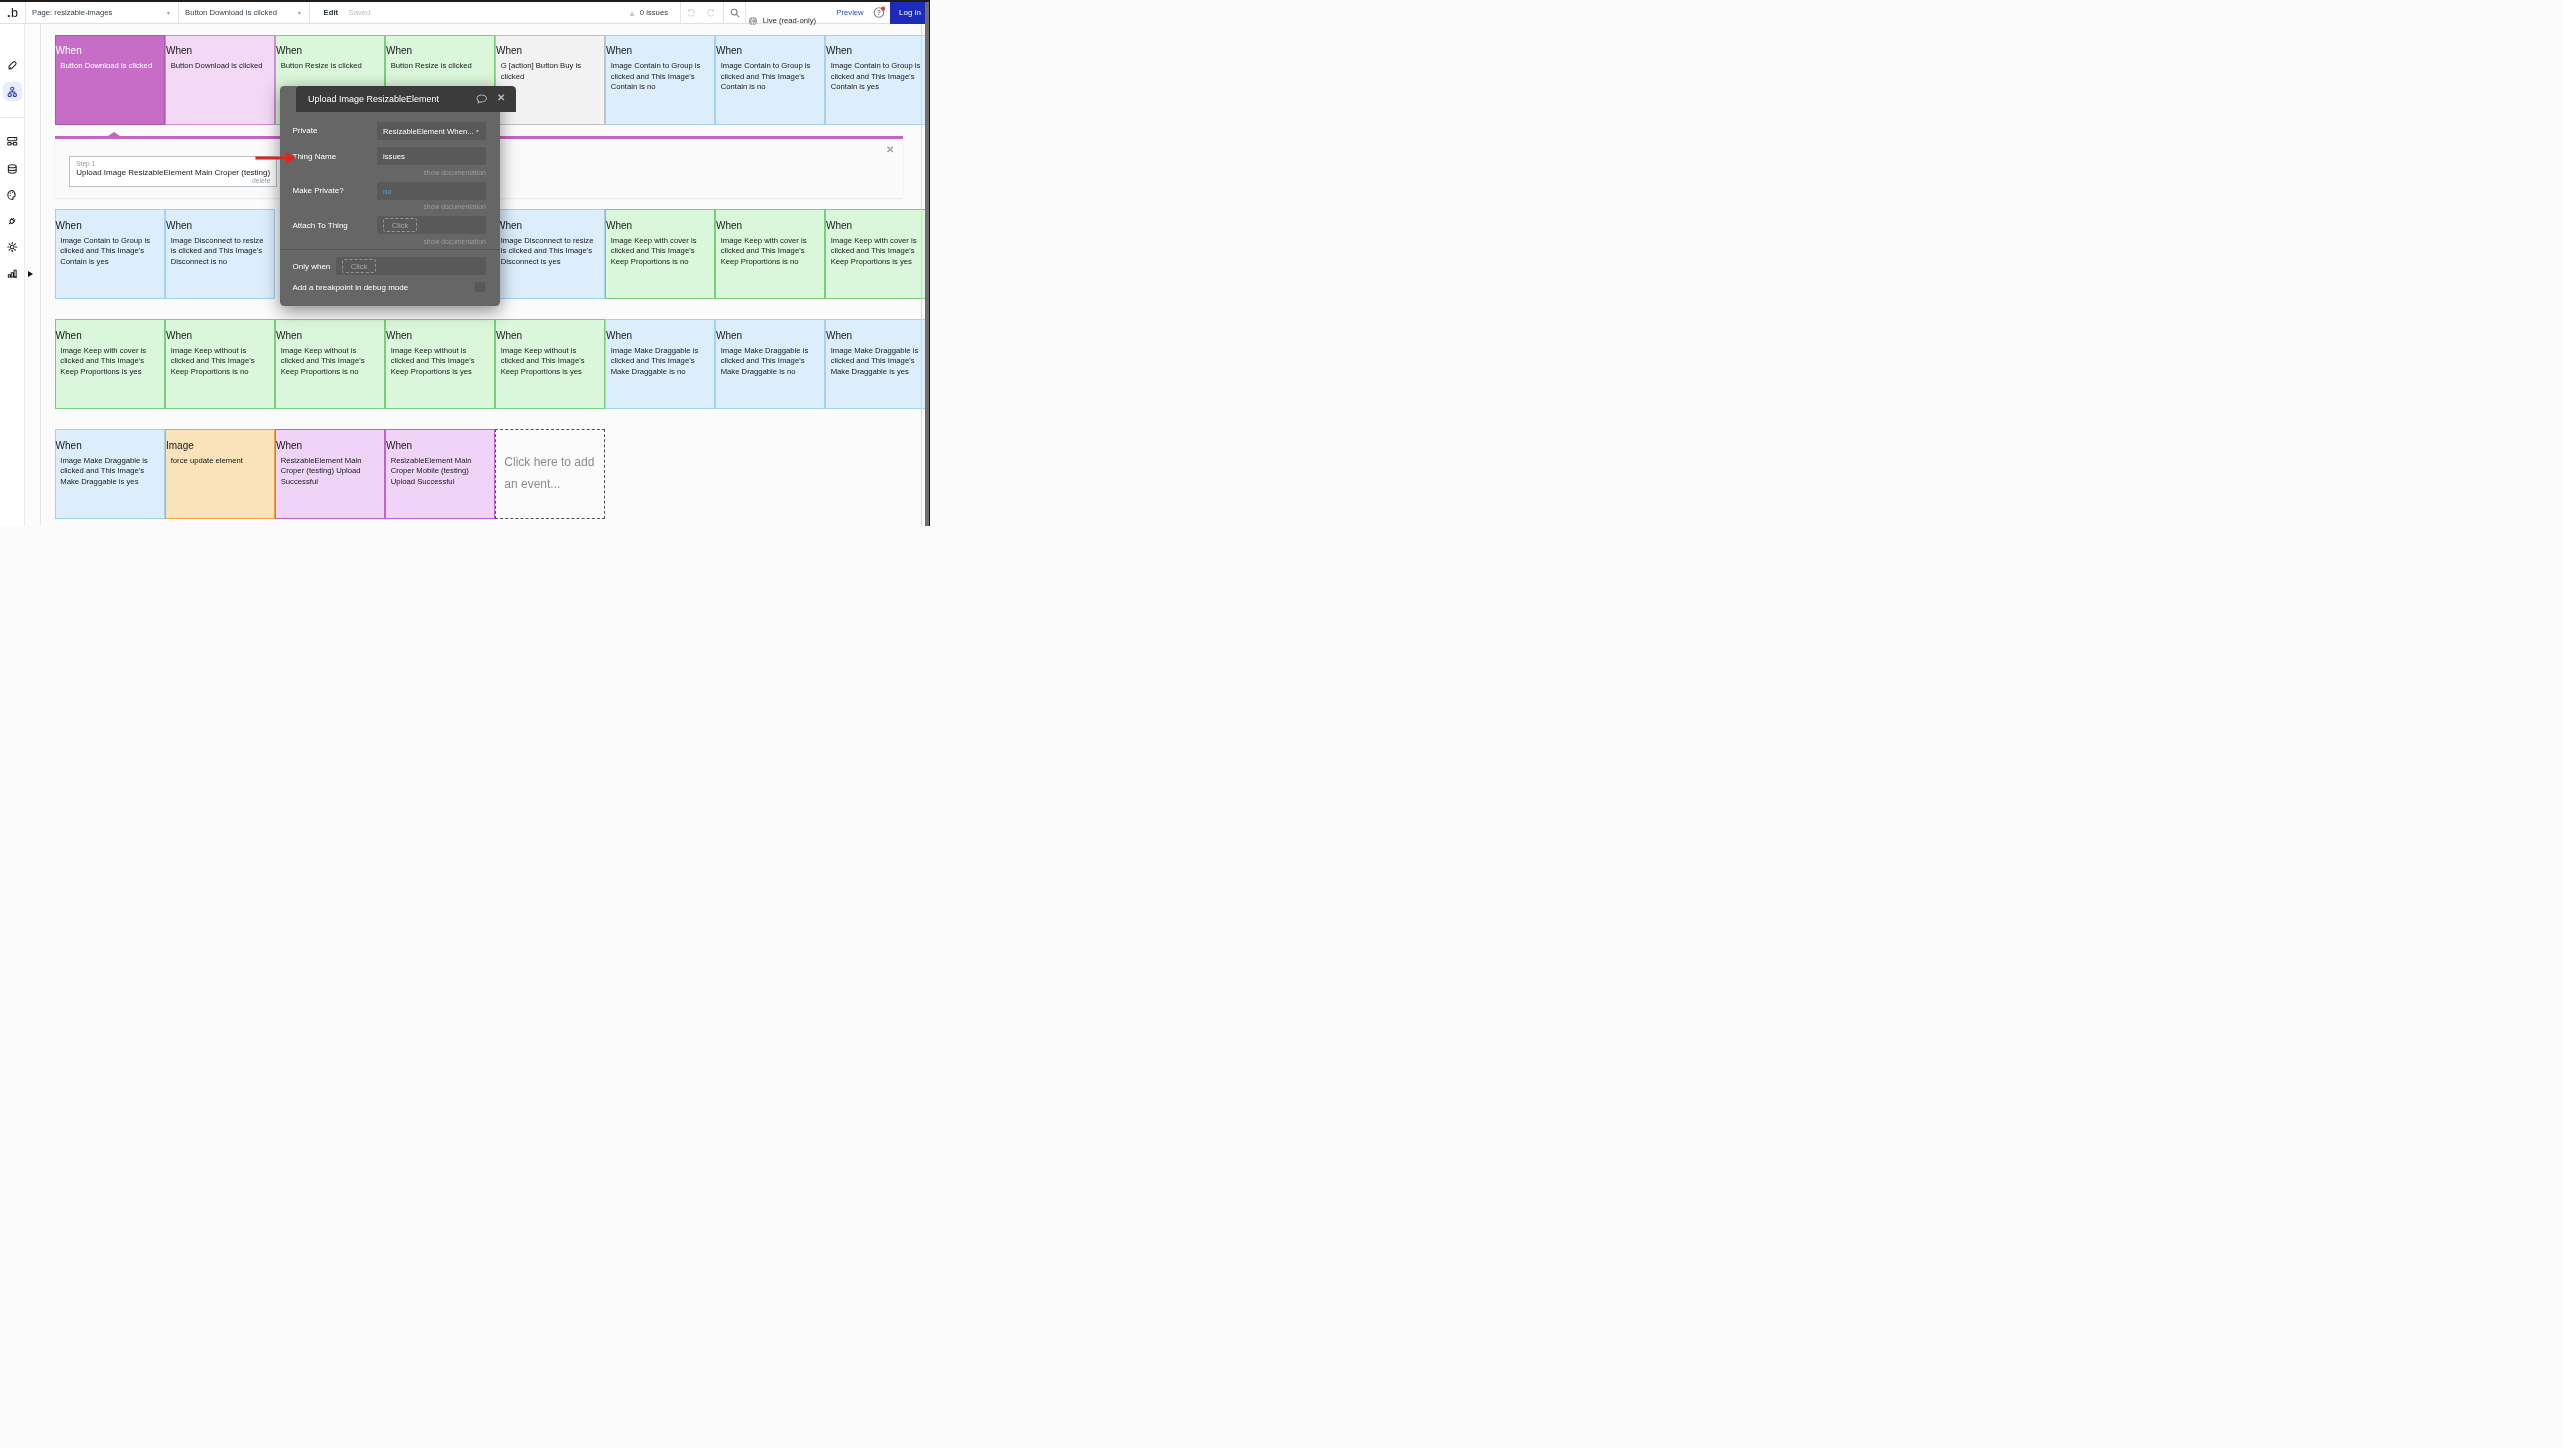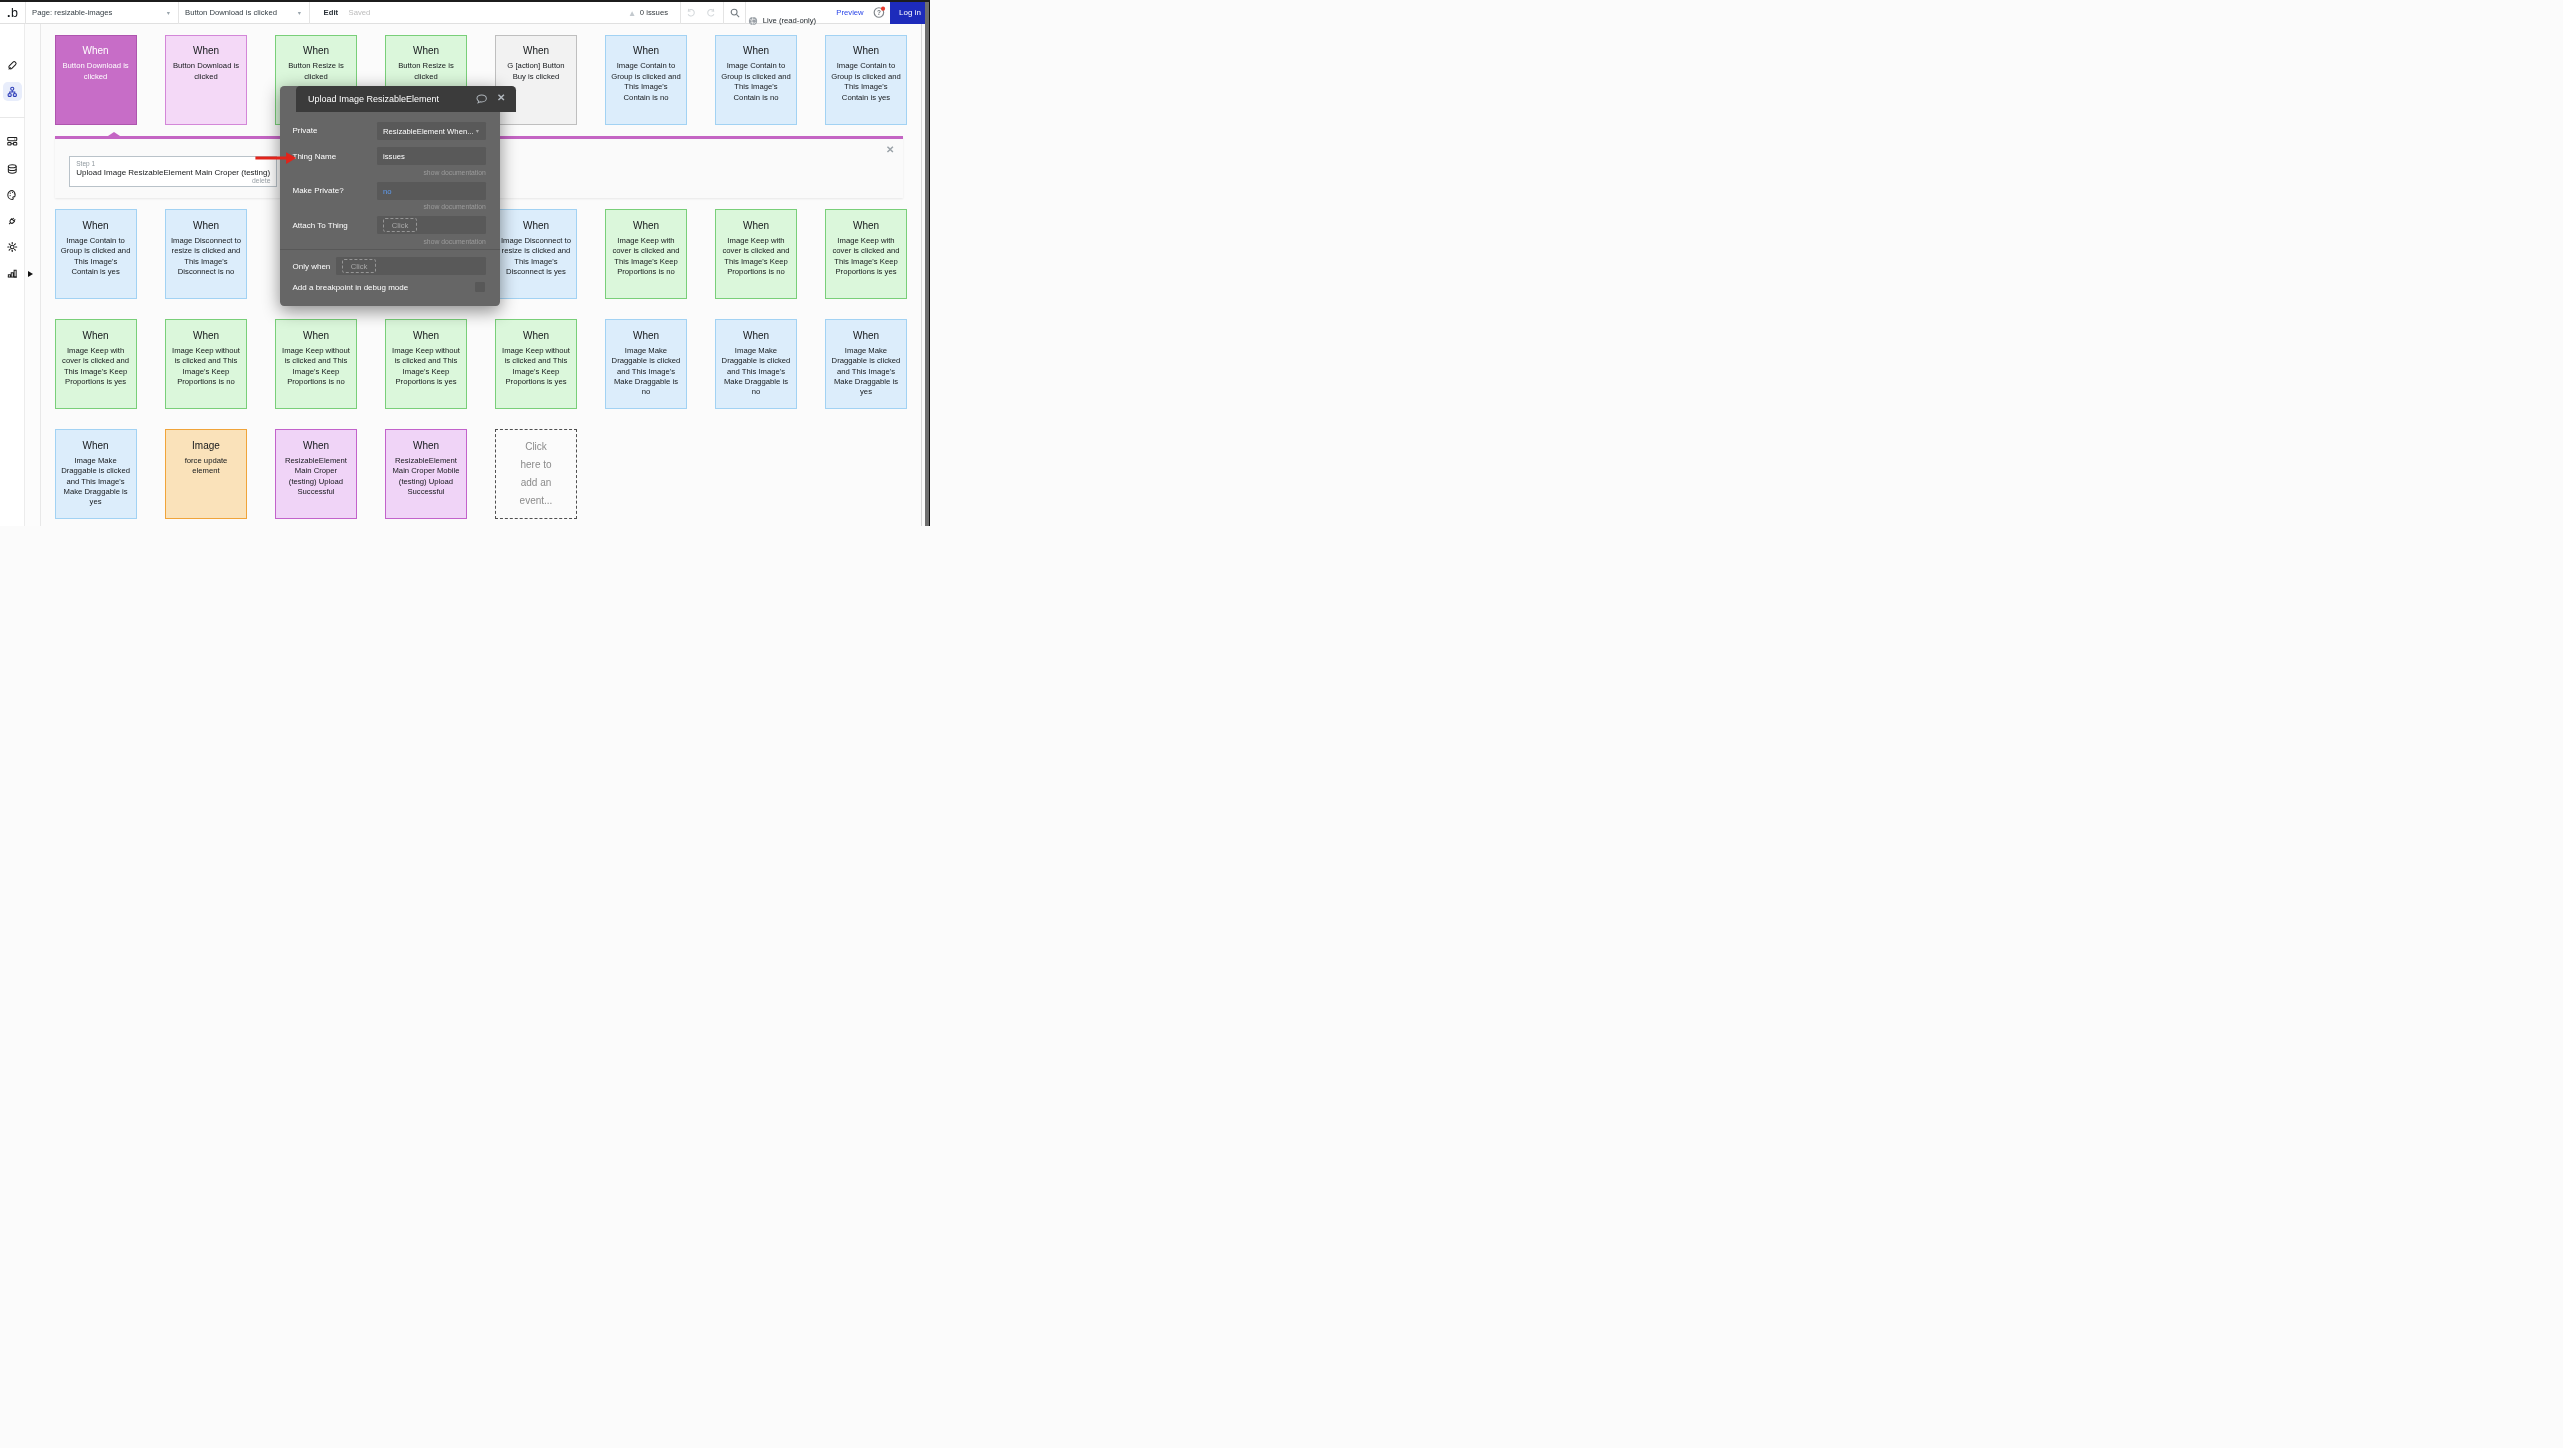--- a/index.html
+++ b/index.html
@@ -33,32 +33,32 @@
   
   #sidebar { position:absolute; left:0; top:24px; width:25px; height:502px; background:#fff; border-right:0.6px solid #ececec; z-index:40; }
   .sb-item { position:absolute; left:3px; width:19px; height:19px; border-radius:4.7px; display:flex; align-items:center; justify-content:center; cursor:pointer; }
   .sb-item.active { background:#e8edfb; }
   .sb-div { position:absolute; left:0; width:25px; height:0.6px; background:#e8e8e8; }
   #gutter { position:absolute; left:25px; top:24px; width:16px; height:502px; background:#fcfcfc; border-right:0.6px solid #e8e8e8; z-index:30; }
   #expander { position:absolute; left:28px; top:271px; width:0; height:0; border-top:3.6px solid transparent; border-bottom:3.6px solid transparent; border-left:5.3px solid #111; cursor:pointer; z-index:31; }
 
   
   #canvas { position:absolute; left:41px; top:24px; width:884px; height:502px; background:#fbfbfb; }
-  .card { position:absolute; width:82px; height:90px; text-align:center; color:#15181b; cursor:pointer; }
+  .card { position:absolute; width:110px; height:90px; color:#15181b; cursor:pointer; }
   .card .t { font-size:10px; margin-top:9.5px; font-weight:400; }
   .card .b { font-size:7.7px; line-height:1.35; margin-top:5.3px; padding:0 4.7px; }
   .c-magenta { background:#c76dc7; border:0.6px solid #ae55ae; color:#fff; }
   .c-pink    { background:#f4d9f7; border:0.6px solid #d387d8; }
   .c-green   { background:#dbf7db; border:0.6px solid #79cf79; }
   .c-blue    { background:#dcedfb; border:0.6px solid #a2d2f3; }
   .c-gray    { background:#f2f2f2; border:0.6px solid #bfbfbf; }
   .c-orange  { background:#fae2ba; border:0.6px solid #f0a43a; }
   .c-purple  { background:#f0d4f7; border:0.6px solid #c263cb; }
   .c-dashed  { background:transparent; border:1.2px dashed #4f4f4f; color:#8b8b8b; display:flex; align-items:center; justify-content:center; }
-  .c-dashed .b { font-size:10px; padding:0 8.3px; margin:12px; line-height:1.8; }
+  .c-dashed .b { font-size:12px; padding:0 8.3px; margin:0; line-height:1.8; }
 
   
   #step-panel { position:absolute; left:13.6px; top:112px; width:848px; height:62px; background:#fafafa; border-top:3px solid #c465c4; box-shadow:0 0.6px 1.8px rgba(0,0,0,.08); z-index:10; }
   #step-notch { position:absolute; left:53px; top:-7.1px; width:0; height:0; border-left:6px solid transparent; border-right:6px solid transparent; border-bottom:4.7px solid #c465c4; }
   #step-close { position:absolute; right:8.3px; top:4.7px; color:#9aa2a8; font-size:10px; font-weight:700; cursor:pointer; }
   #step-box { position:absolute; left:14.2px; top:16.6px; width:208px; height:31px; background:#fff; border:0.6px solid #b9c2c9; cursor:pointer; }
   #step-num { position:absolute; left:6.5px; top:3px; font-size:6.5px; color:#8d969c; }
   #step-title { position:absolute; left:6.5px; top:11.3px; font-size:8px; color:#17191b; white-space:nowrap; }
   #step-delete { position:absolute; right:5.3px; bottom:1.8px; font-size:6.8px; color:#9aa2a8; cursor:pointer; }
 

